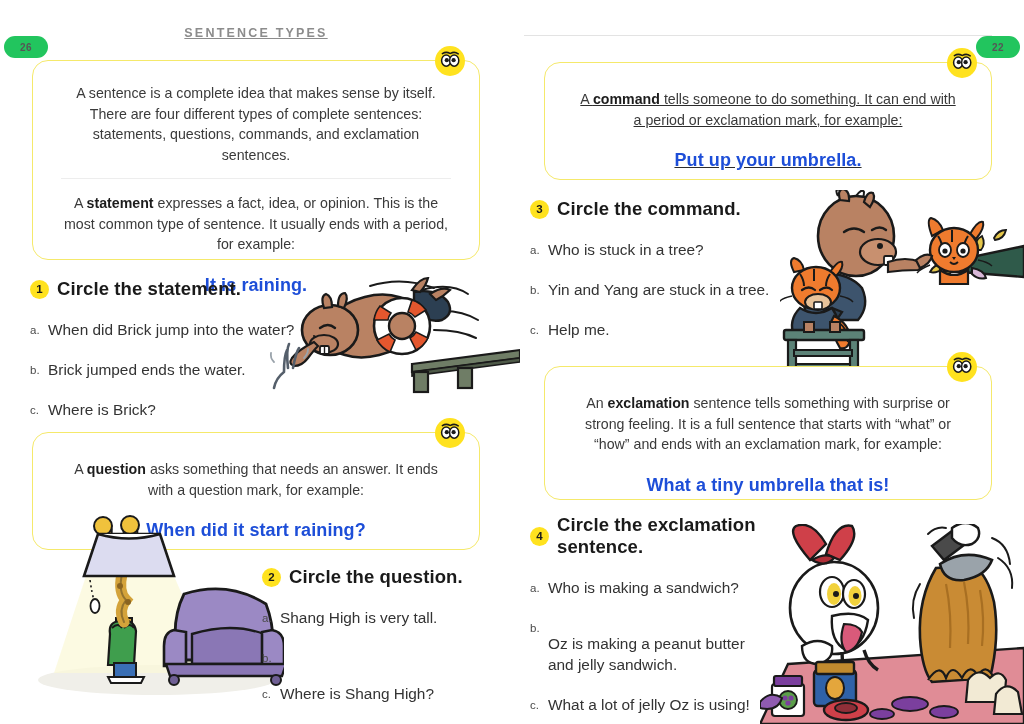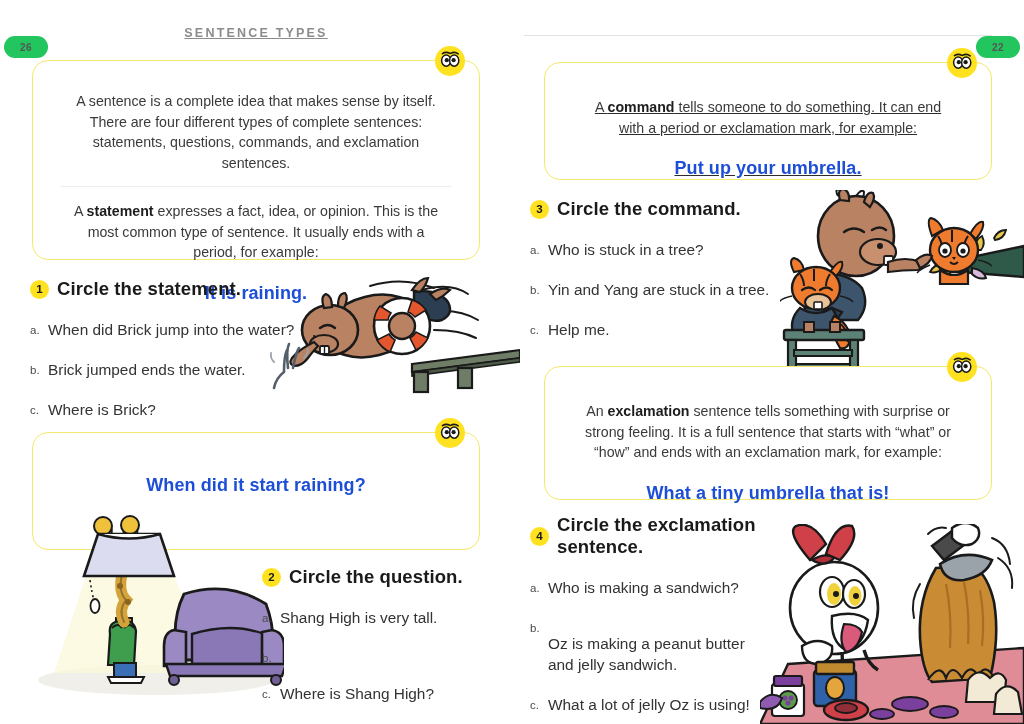--- a/index.html
+++ b/index.html
@@ -89,21 +89,21 @@
     position: absolute;
     box-sizing: border-box;
     border: 1.6px solid #f5e96b;
     border-radius: 16px;
     background: #ffffff;
     padding: 18px 26px 18px 26px;
     text-align: center;
     color: #2c2c2c;
   }
   .rulebox p {
-    margin: 12px;
+    margin: 4px;
     font-size: 14.2px;
     line-height: 20.5px;
     color: #3a3a3a;
   }
   .rulebox .divider {
     height: 1px;
     background: #ededed;
     margin: 13px 2px 14px 2px;
   }
   .rulebox .example {
@@ -282,20 +282,21 @@
       <div class="eyes">
         <svg width="30" height="30" viewBox="0 0 30 30">
           <ellipse cx="11.2" cy="14.6" rx="4.6" ry="5.6" fill="#ffffff" stroke="#1a1a1a" stroke-width="1.5"></ellipse>
           <ellipse cx="19.2" cy="14.6" rx="4.6" ry="5.6" fill="#ffffff" stroke="#1a1a1a" stroke-width="1.5"></ellipse>
           <circle cx="11.8" cy="14.2" r="2.1" fill="#1a1a1a"></circle>
           <circle cx="18.6" cy="14.2" r="2.1" fill="#1a1a1a"></circle>
           <path d="M7.4 7.6 Q11.2 5.2 15 7.4" stroke="#1a1a1a" stroke-width="1.6" fill="none" stroke-linecap="round"></path>
           <path d="M15.6 7.4 Q19.4 5.2 23.2 7.8" stroke="#1a1a1a" stroke-width="1.6" fill="none" stroke-linecap="round"></path>
         </svg>
       </div>
+      <p><span>A </span><b>question</b><span> asks something that needs an answer. It ends with a question mark, for example:</span></p>
       <p class="example">When did it start raining?</p>
     </div>
 
     <div class="art" style="left:24px; top:508px;">
       <svg width="260" height="190" viewBox="0 0 260 190">
 
         <ellipse cx="132" cy="172" rx="118" ry="15" fill="#f0efe9"></ellipse>
 
         <path d="M62 68 L30 165 L192 165 L150 68 z" fill="#fbf8d8" opacity="0.75"></path>
 

